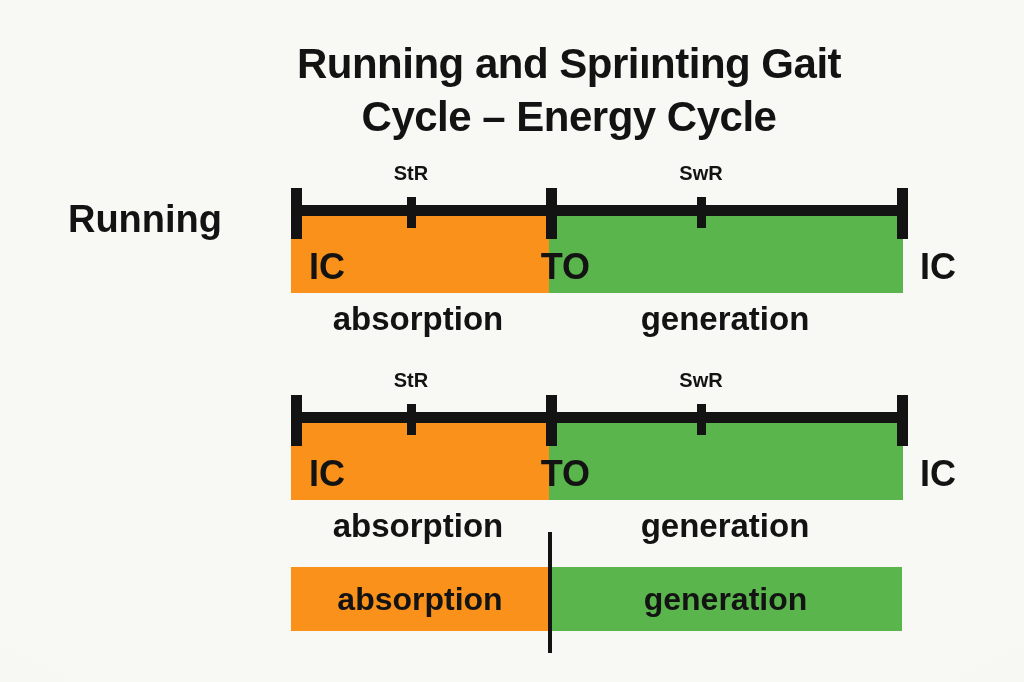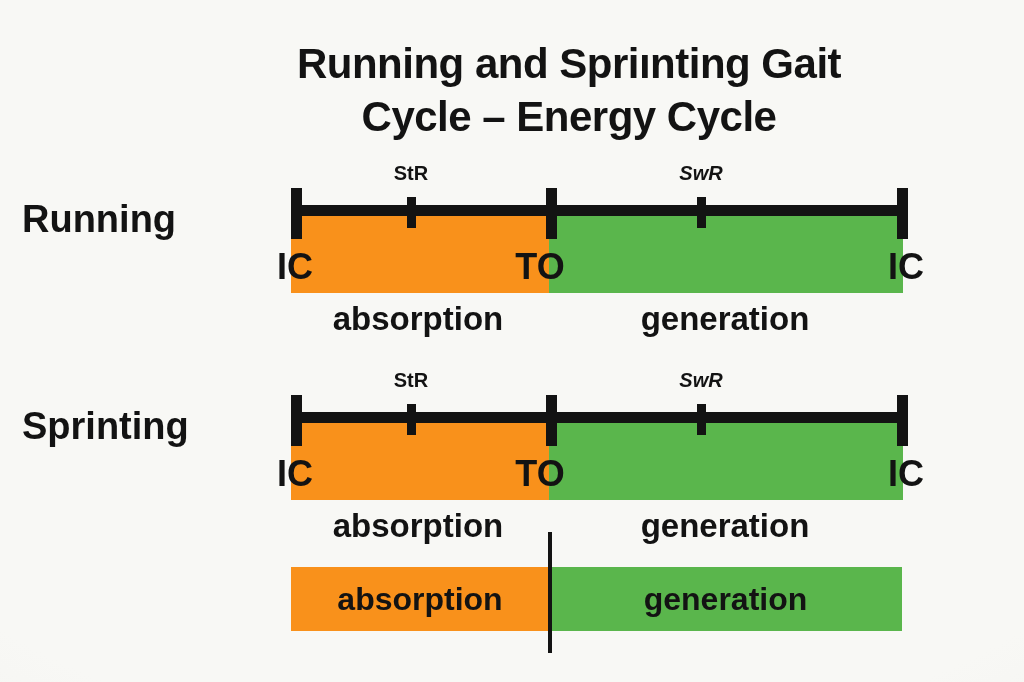--- a/index.html
+++ b/index.html
@@ -37,41 +37,41 @@
     position: absolute;
     left: 0;
     width: 1024px;
     height: 192px;
   }
   .row-running  { top: 155px; }
   .row-sprinting{ top: 362px; }
 
   .row-label {
     position: absolute;
-    left: 22px;
+    left: 30px;
     top: 42px;
     width: 230px;
-    text-align: left;
+    text-align: center;
     font-size: 38px;
     font-weight: 800;
     line-height: 44px;
   }
 
   .tick-label {
     position: absolute;
     top: 2px;
     width: 120px;
     text-align: center;
     font-size: 20px;
     font-weight: 800;
     line-height: 32px;
     z-index: 4;
   }
   .tick-label.stance { left: 351px; }
-  .tick-label.swing  { left: 641px; font-style: italic; }
+  .tick-label.swing  { left: 641px; }
 
   .bar {
     position: absolute;
     top: 61px;
     height: 77px;
     z-index: 1;
   }
   .bar.absorption { left: 291px; width: 258px; background: #f9911b; }
   .bar.generation { left: 549px; width: 354px; background: #5ab64c; }
 
@@ -94,21 +94,21 @@
   .t-start { left: 291px; }
   .t-mid   { left: 546px; }
   .t-end   { left: 897px; }
   .t-str   { left: 407px; }
   .t-swr   { left: 697px; }
 
   .marker {
     position: absolute;
     top: 92px;
     width: 100px;
-    text-align: center;
+    text-align: right;
     font-size: 36px;
     font-weight: 800;
     line-height: 40px;
     z-index: 5;
   }
   .m-start { left: 245px; }
   .m-mid   { left: 490px; }
   .m-end   { left: 856px; }
 
   .phase-label {
@@ -182,21 +182,20 @@
 
     <div class="marker m-start">IC</div>
     <div class="marker m-mid">TO</div>
     <div class="marker m-end">IC</div>
 
     <div class="phase-label p-abs">absorption</div>
     <div class="phase-label p-gen">generation</div>
   </section>
 
   <section class="row row-sprinting">
-    <div class="row-label">Sprinting</div>
 
     <div class="tick-label stance">StR</div>
     <div class="tick-label swing">SwR</div>
 
     <div class="bar absorption"></div>
     <div class="bar generation"></div>
 
     <div class="hline"></div>
     <div class="tick tall t-start"></div>
     <div class="tick tall t-mid"></div>

